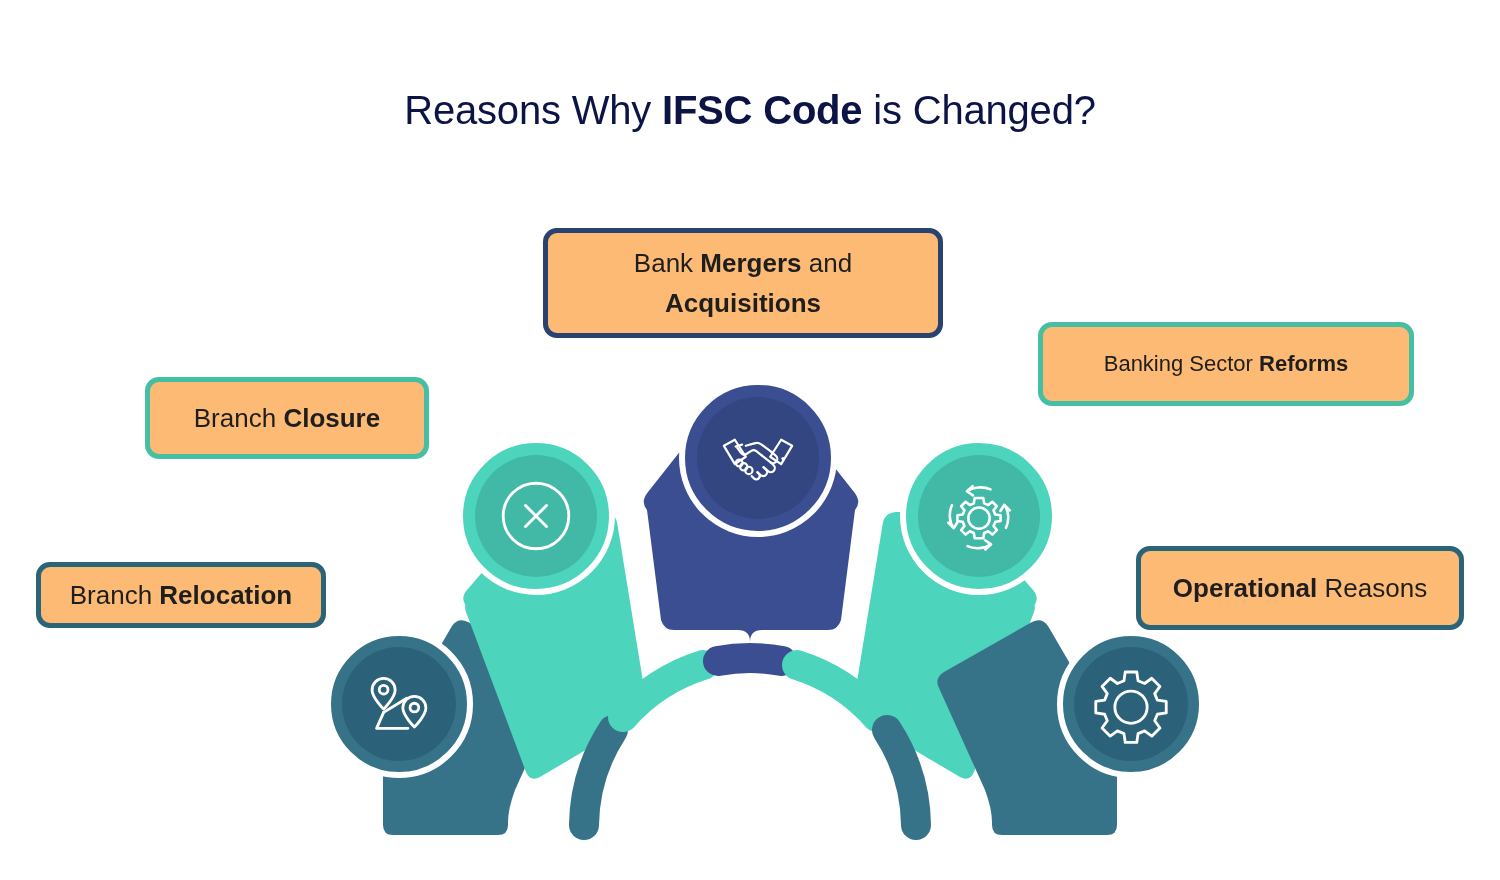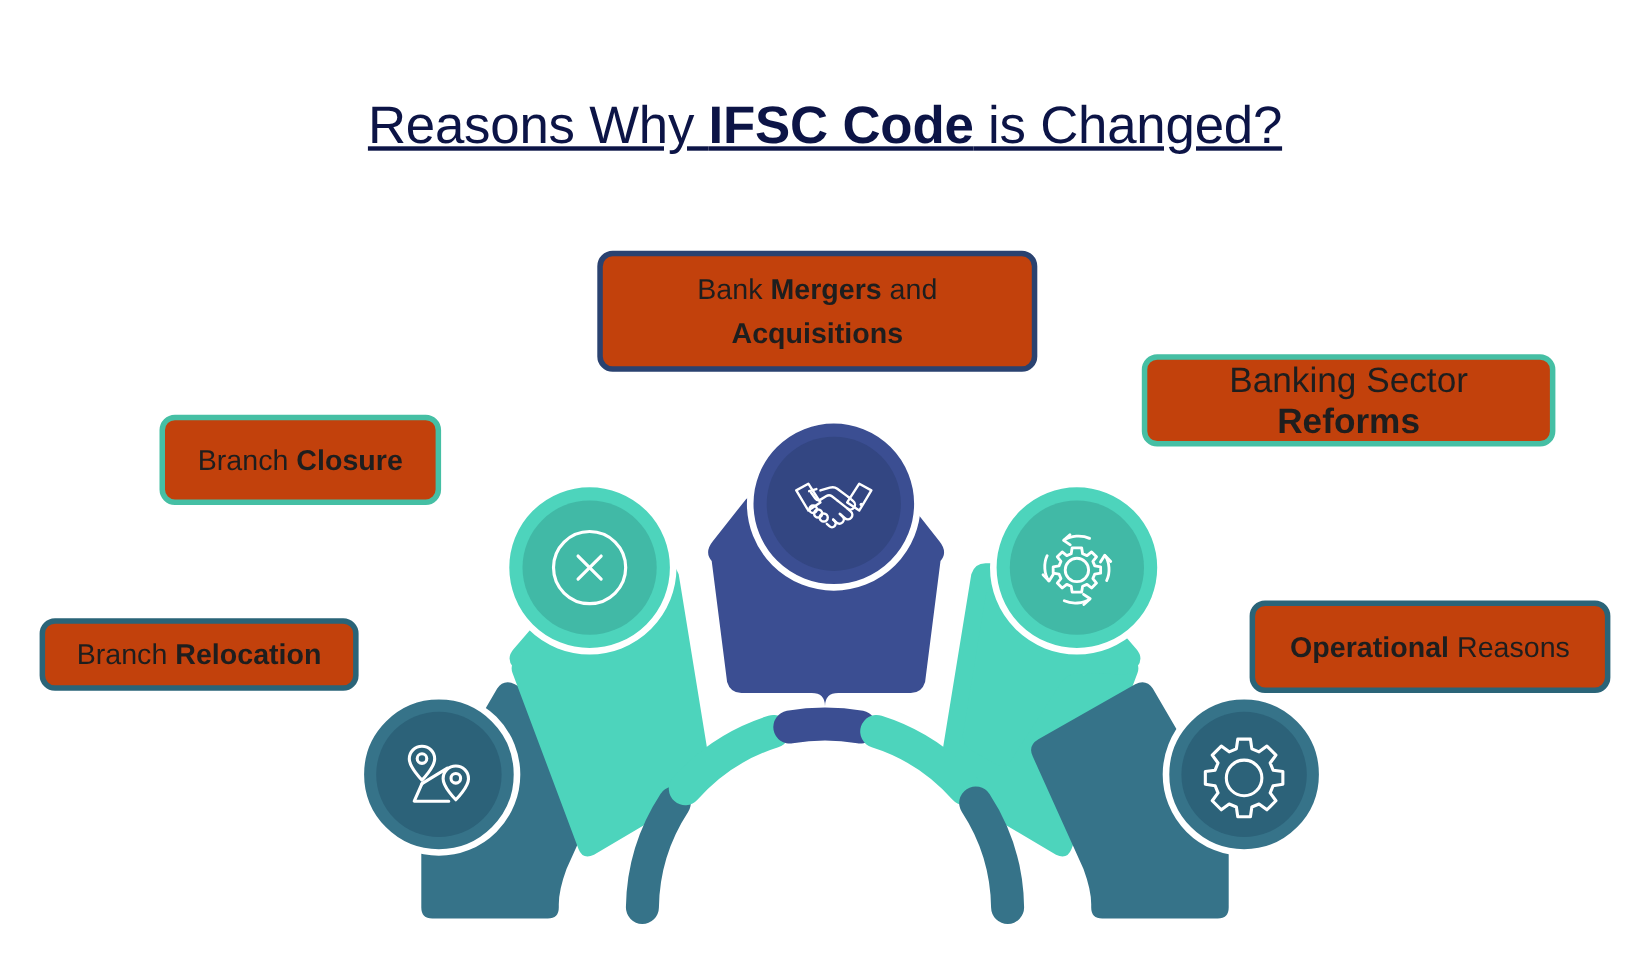--- a/index.html
+++ b/index.html
@@ -16,43 +16,42 @@
     font-family: "Liberation Sans", "DejaVu Sans", sans-serif;
     background: #ffffff;
   }
 
   #page-title {
     position: absolute;
     top: 52px;
     left: 0;
     width: 1500px;
     text-align: center;
-    font-size: 48px;
+    font-size: 40px;
     line-height: 62px;
     font-weight: 400;
     color: #0C1446;
     letter-spacing: -0.2px;
     white-space: nowrap;
-    text-decoration: underline;
   }
   #page-title .em { font-weight: 700; }
 
   .diagram-stage {
     position: absolute;
     left: 0;
     top: 0;
     width: 1500px;
     height: 880px;
   }
 
   
   .callout {
     position: absolute;
     box-sizing: border-box;
-    background: #c2410c;
+    background: #fdba74;
     border-style: solid;
     border-width: 5px;
     border-radius: 14px;
     display: flex;
     align-items: center;
     justify-content: center;
     text-align: center;
     color: #1E1E1E;
     font-size: 25px;
     line-height: 38px;
@@ -63,24 +62,24 @@
 
   .callout--mergers {
     left: 543px;  top: 228px;  width: 400px;  height: 110px;
     border-color: #2A4270;
     font-size: 26px;
     line-height: 40px;
   }
   .callout--reforms {
     left: 1038px; top: 322px;  width: 376px;  height: 84px;
     border-color: #45BFA4;
-    font-size: 32px;
+    font-size: 22px;
   }
   .callout--closure {
-    left: 145px;  top: 377px;  width: 256px;  height: 82px;
+    left: 145px;  top: 377px;  width: 284px;  height: 82px;
     border-color: #45BFA4;
     font-size: 26px;
   }
   .callout--relocation {
     left: 36px;   top: 562px;  width: 290px;  height: 66px;
     border-color: #2A6478;
     font-size: 26px;
   }
   .callout--operational {
     left: 1136px; top: 546px;  width: 328px;  height: 84px;

